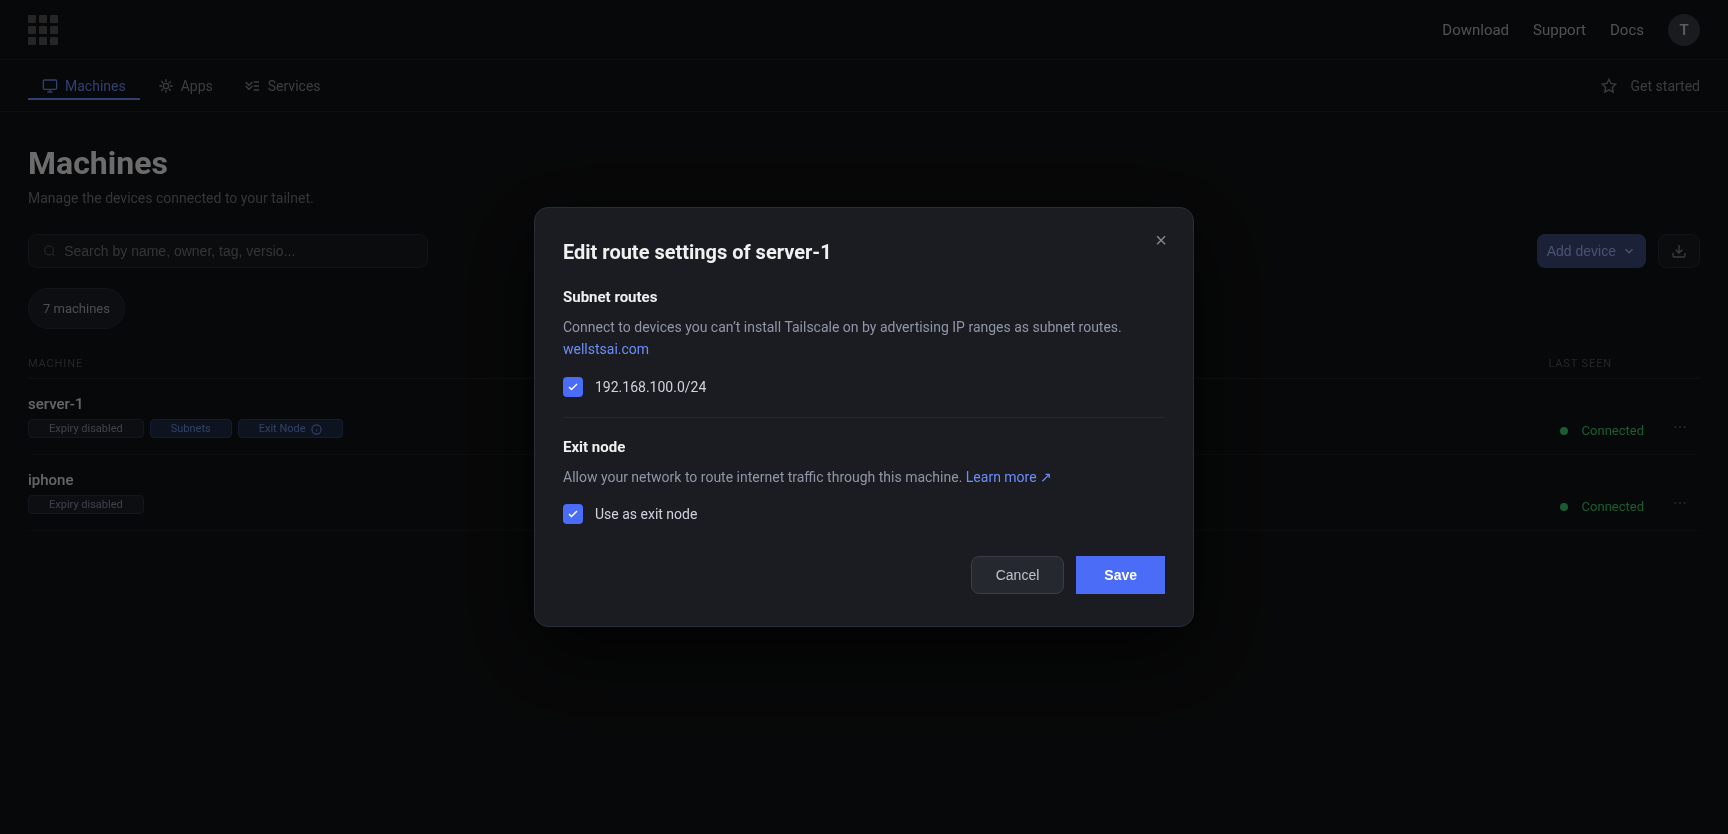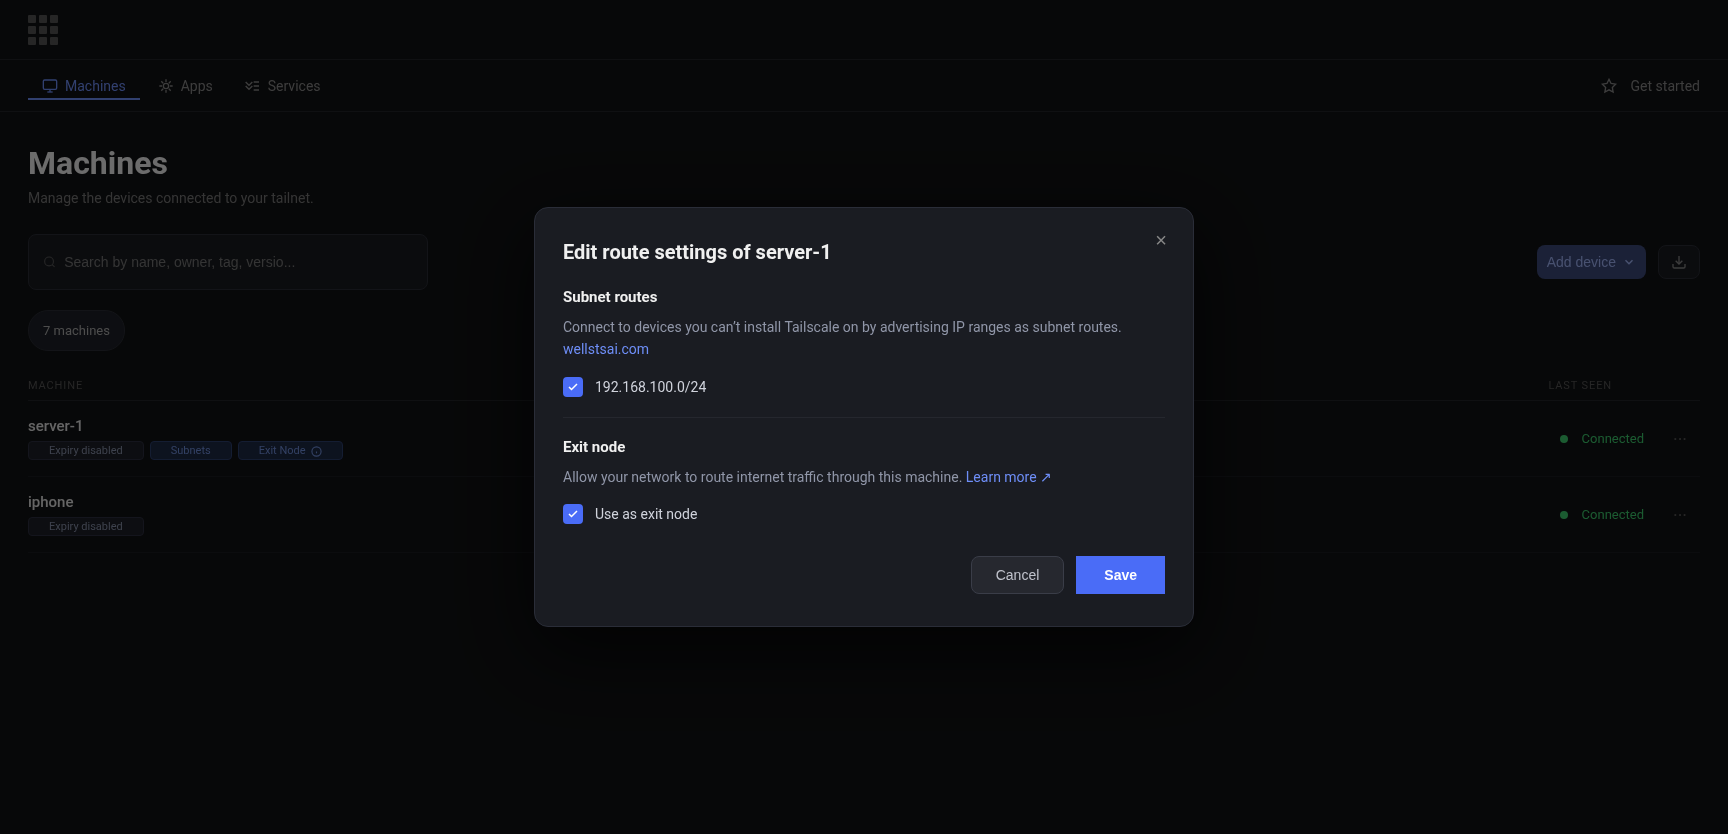--- a/index.html
+++ b/index.html
@@ -107,21 +107,21 @@
       align-items: center;
       gap: 12px;
       margin-bottom: 20px;
     }
     .search-box {
       display: flex;
       align-items: center;
       background: #1a1c21;
       border: 1px solid #2a2d35;
       border-radius: 8px;
-      padding: 19px 14px;
+      padding: 8px 14px;
       flex: 1;
       max-width: 400px;
       gap: 8px;
       color: #555;
     }
     .search-box input {
       background: transparent;
       border: none;
       outline: none;
       color: #888;
@@ -169,21 +169,21 @@
       letter-spacing: 0.08em;
       text-transform: uppercase;
       color: #555;
     }
     .col-machine { flex: 1; }
     .col-lastseen { width: 160px; text-align: right; padding-right: 48px; }
 
     
     .table-row {
       display: flex;
-      align-items: center;
+      align-items: flex-end;
       padding: 16px 0;
       border-bottom: 1px solid #1a1c21;
     }
     .row-machine { flex: 1; }
     .machine-name {
       font-size: 15px;
       color: #e0e0e0;
       font-weight: 500;
       margin-bottom: 6px;
     }
@@ -344,20 +344,26 @@
       <div class="logo-dot"></div>
         <div class="logo-dot"></div>
         <div class="logo-dot"></div>
       <div class="logo-dot"></div>
         <div class="logo-dot"></div>
         <div class="logo-dot"></div>
       <div class="logo-dot"></div>
         <div class="logo-dot"></div>
         <div class="logo-dot"></div>
     </div>
+  </div>
+  <div class="topnav-right">
+    <a href="#">Download</a>
+    <a href="#">Support</a>
+    <a href="#">Docs</a>
+    <div class="user-avatar">T</div>
   </div>
 </nav>
 
 <nav class="subnav">
   <div class="subnav-left">
     <a class="subnav-item active" href="#">
       <svg width="16" height="16" viewBox="0 0 24 24" fill="none" stroke="#6e8ef7" stroke-width="2">
         <rect x="2" y="3" width="20" height="14" rx="2"></rect>
           <line x1="8" y1="21" x2="16" y2="21"></line>
           <line x1="12" y1="17" x2="12" y2="21"></line>

